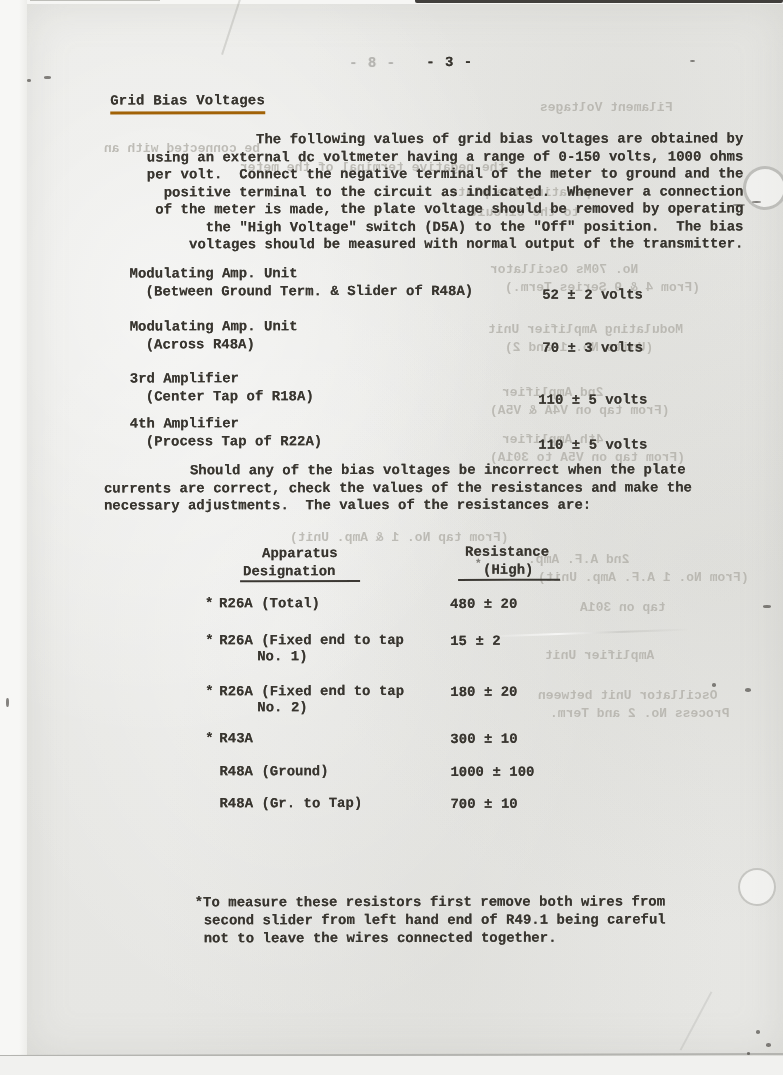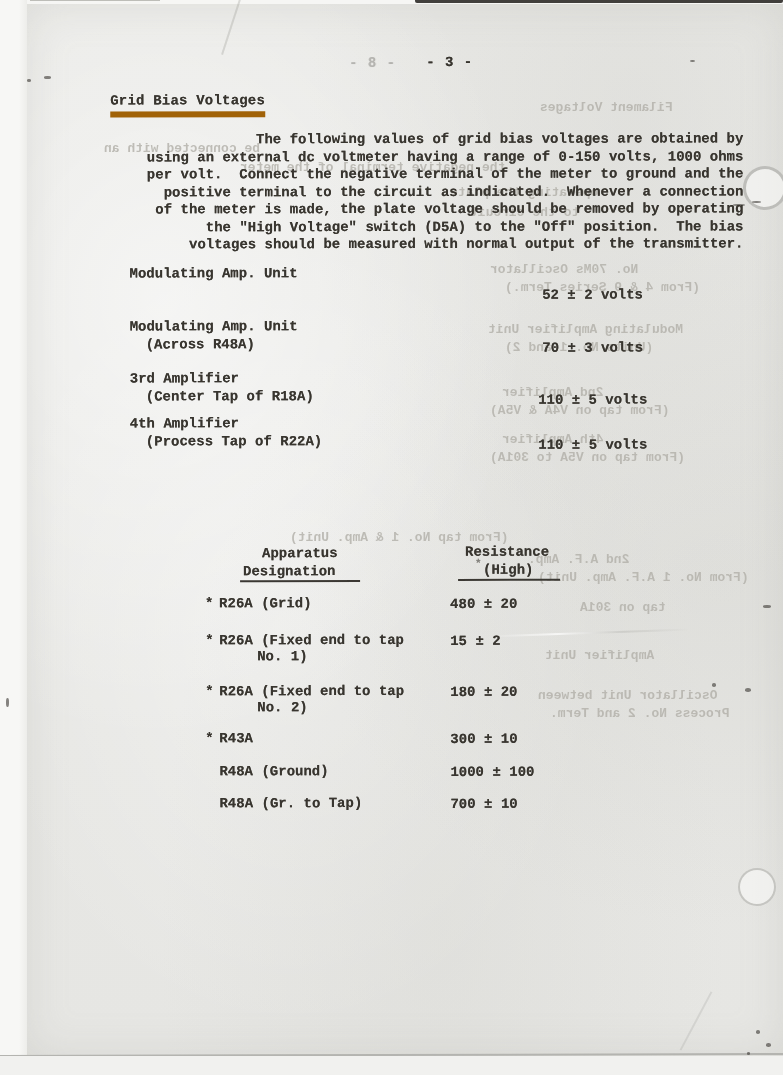--- a/index.html
+++ b/index.html
@@ -47,21 +47,21 @@
   .content{
     position:absolute;inset:0;transform:rotate(-0.1deg);
     color:#38352f;font-size:14px;font-weight:700;
     text-shadow:0 0 .6px rgba(56,53,47,.75);
   }
   .abs{position:absolute;white-space:pre;}
   .block{position:absolute;white-space:pre;line-height:17.5px;}
   .indent{text-indent:86px;}
   .pageno{letter-spacing:1px;}
   .pageno-ghost{opacity:.30;filter:blur(.4px);letter-spacing:1px;}
-  .heading{border-bottom:6px solid #a16207;padding-bottom:3px;letter-spacing:.2px;}
+  .heading{border-bottom:3px solid #a16207;padding-bottom:3px;letter-spacing:.2px;}
   .vitem{position:absolute;left:0;width:100%;height:46px;}
   .vitem .l1{position:absolute;left:130px;top:0;white-space:pre;}
   .vitem .l2{position:absolute;left:146px;top:18px;white-space:pre;}
   .vitem .val{position:absolute;left:528px;top:22px;width:130px;text-align:center;white-space:pre;}
   .th{position:absolute;white-space:pre;}
   .rule{position:absolute;height:2px;background:#3b3833;}
   .ohms-mark{position:absolute;font-size:11px;opacity:.55;}
   .rrow{position:absolute;left:0;width:100%;height:36px;}
   .rrow .ast{position:absolute;left:205px;top:0;}
   .rrow .nm{position:absolute;left:219px;top:0;white-space:pre;}
@@ -132,51 +132,55 @@
     <div class="block indent" style="left:104px;top:131px;width:640px;text-align:right;">The following values of grid bias voltages are obtained by
 using an external dc voltmeter having a range of 0-150 volts, 1000 ohms
 per volt.  Connect the negative terminal of the meter to ground and the
 positive terminal to the circuit as indicated.  Whenever a connection
 of the meter is made, the plate voltage should be removed by operating
 the "High Voltage" switch (D5A) to the "Off" position.  The bias
 voltages should be measured with normal output of the transmitter.</div>
 
     <div class="vitem" style="top:265px;">
       <span class="l1">Modulating Amp. Unit</span>
+      <span class="l2">(Between Ground Term. &amp; Slider of R48A)</span>
       <span class="val">52 ± 2 volts</span>
     </div>
     <div class="vitem" style="top:318px;">
       <span class="l1">Modulating Amp. Unit</span>
       <span class="l2">(Across R48A)</span>
       <span class="val">70 ± 3 volts</span>
     </div>
     <div class="vitem" style="top:370px;">
       <span class="l1">3rd Amplifier</span>
       <span class="l2">(Center Tap of R18A)</span>
       <span class="val">110 ± 5 volts</span>
     </div>
     <div class="vitem" style="top:415px;">
       <span class="l1">4th Amplifier</span>
       <span class="l2">(Process Tap of R22A)</span>
       <span class="val">110 ± 5 volts</span>
     </div>
 
+    <div class="block indent" style="left:104px;top:462px;width:640px;">Should any of the bias voltages be incorrect when the plate
+currents are correct, check the values of the resistances and make the
+necessary adjustments.  The values of the resistances are:</div>
 
     <div class="th" style="left:262px;top:545px;">Apparatus</div>
     <div class="th" style="left:243px;top:563px;">Designation</div>
     <div class="rule" style="left:240px;top:580px;width:120px;"></div>
 
     <div class="th" style="left:465px;top:544px;">Resistance</div>
     <div class="ohms-mark" style="left:475px;top:558px;">*</div>
     <div class="th" style="left:483px;top:562px;">(High)</div>
     <div class="rule" style="left:458px;top:579px;width:102px;"></div>
 
     <div class="rrow" style="top:595px;">
       <span class="ast">*</span>
-      <span class="nm">R26A (Grid)</span>
+      <span class="nm">R26A (Total)</span>
       <span class="nm2"></span>
       <span class="val">480 ± 20</span>
     </div>
     <div class="rrow" style="top:632px;">
       <span class="ast">*</span>
       <span class="nm">R26A (Fixed end to tap</span>
       <span class="nm2">No. 1)</span>
       <span class="val">15 ± 2</span>
     </div>
     <div class="rrow" style="top:683px;">
@@ -197,15 +201,18 @@
       <span class="nm2"></span>
       <span class="val">1000 ± 100</span>
     </div>
     <div class="rrow" style="top:795px;">
       <span class="ast"></span>
       <span class="nm">R48A (Gr. to Tap)</span>
       <span class="nm2"></span>
       <span class="val">700 ± 10</span>
     </div>
 
+    <div class="block footnote" style="left:194px;top:893px;width:520px;">*To measure these resistors first remove both wires from
+second slider from left hand end of R49.1 being careful
+not to leave the wires connected together.</div>
 
   </div>
 </div>
 
 </body></html>

